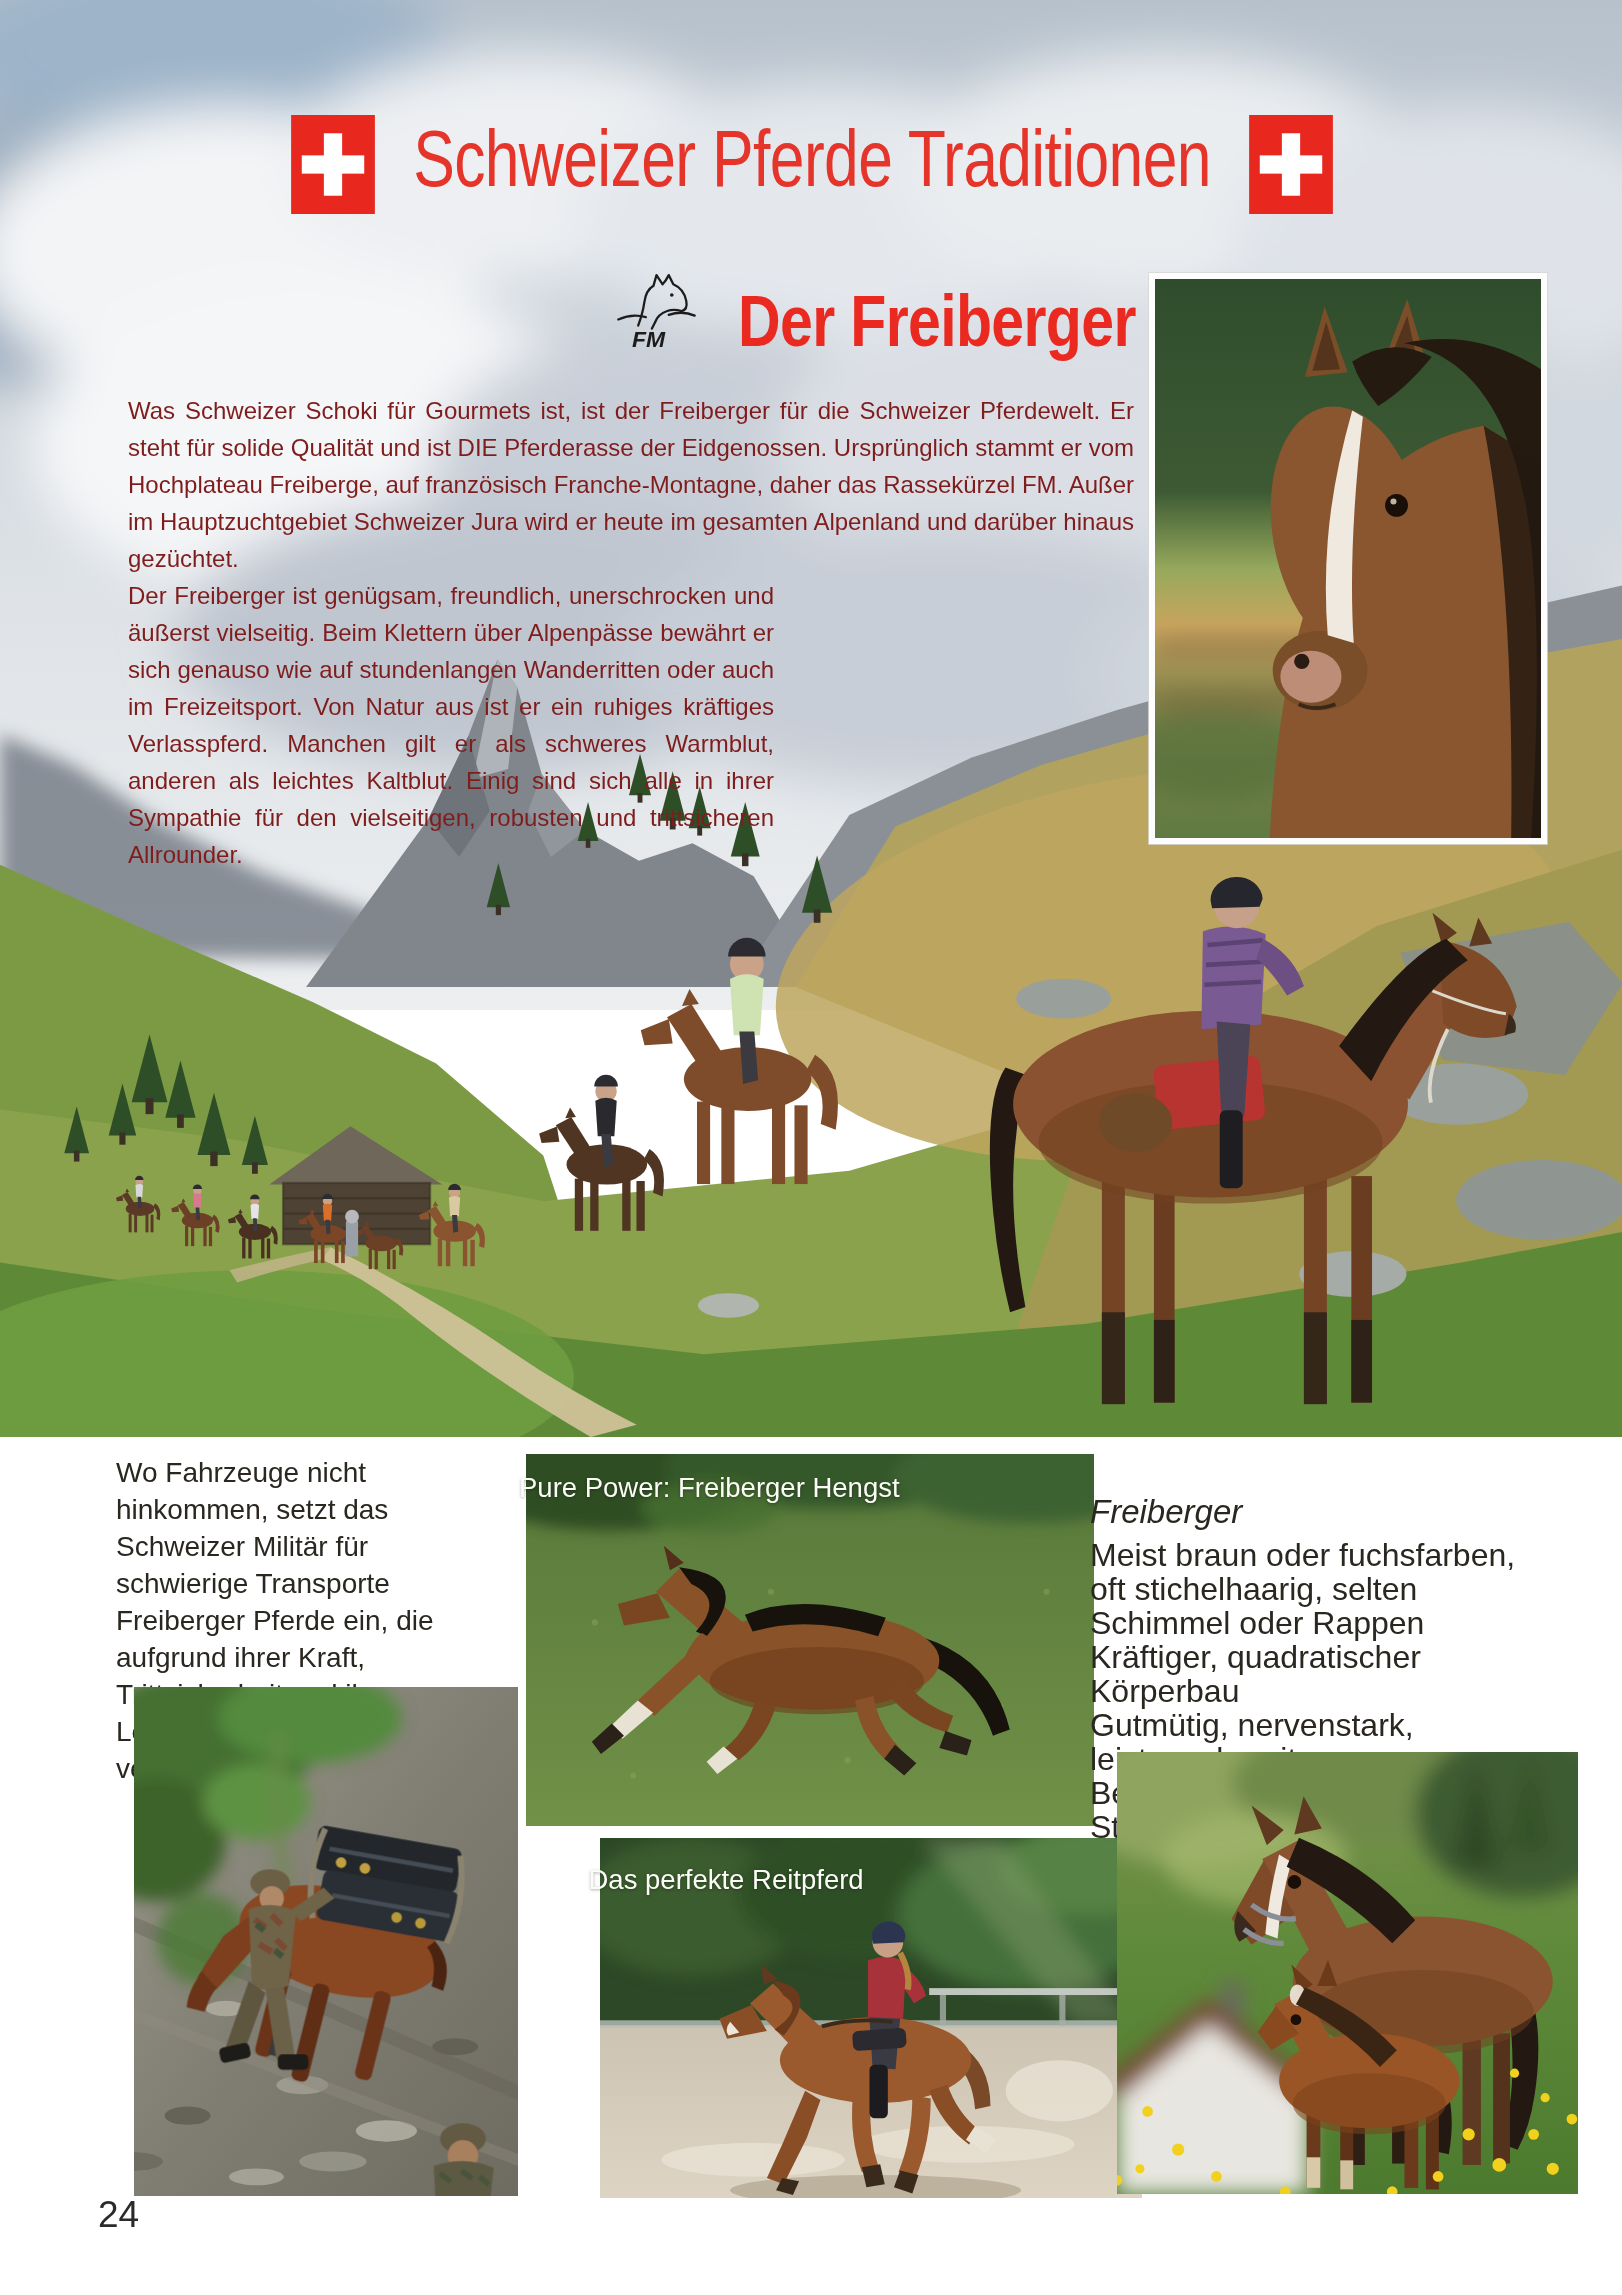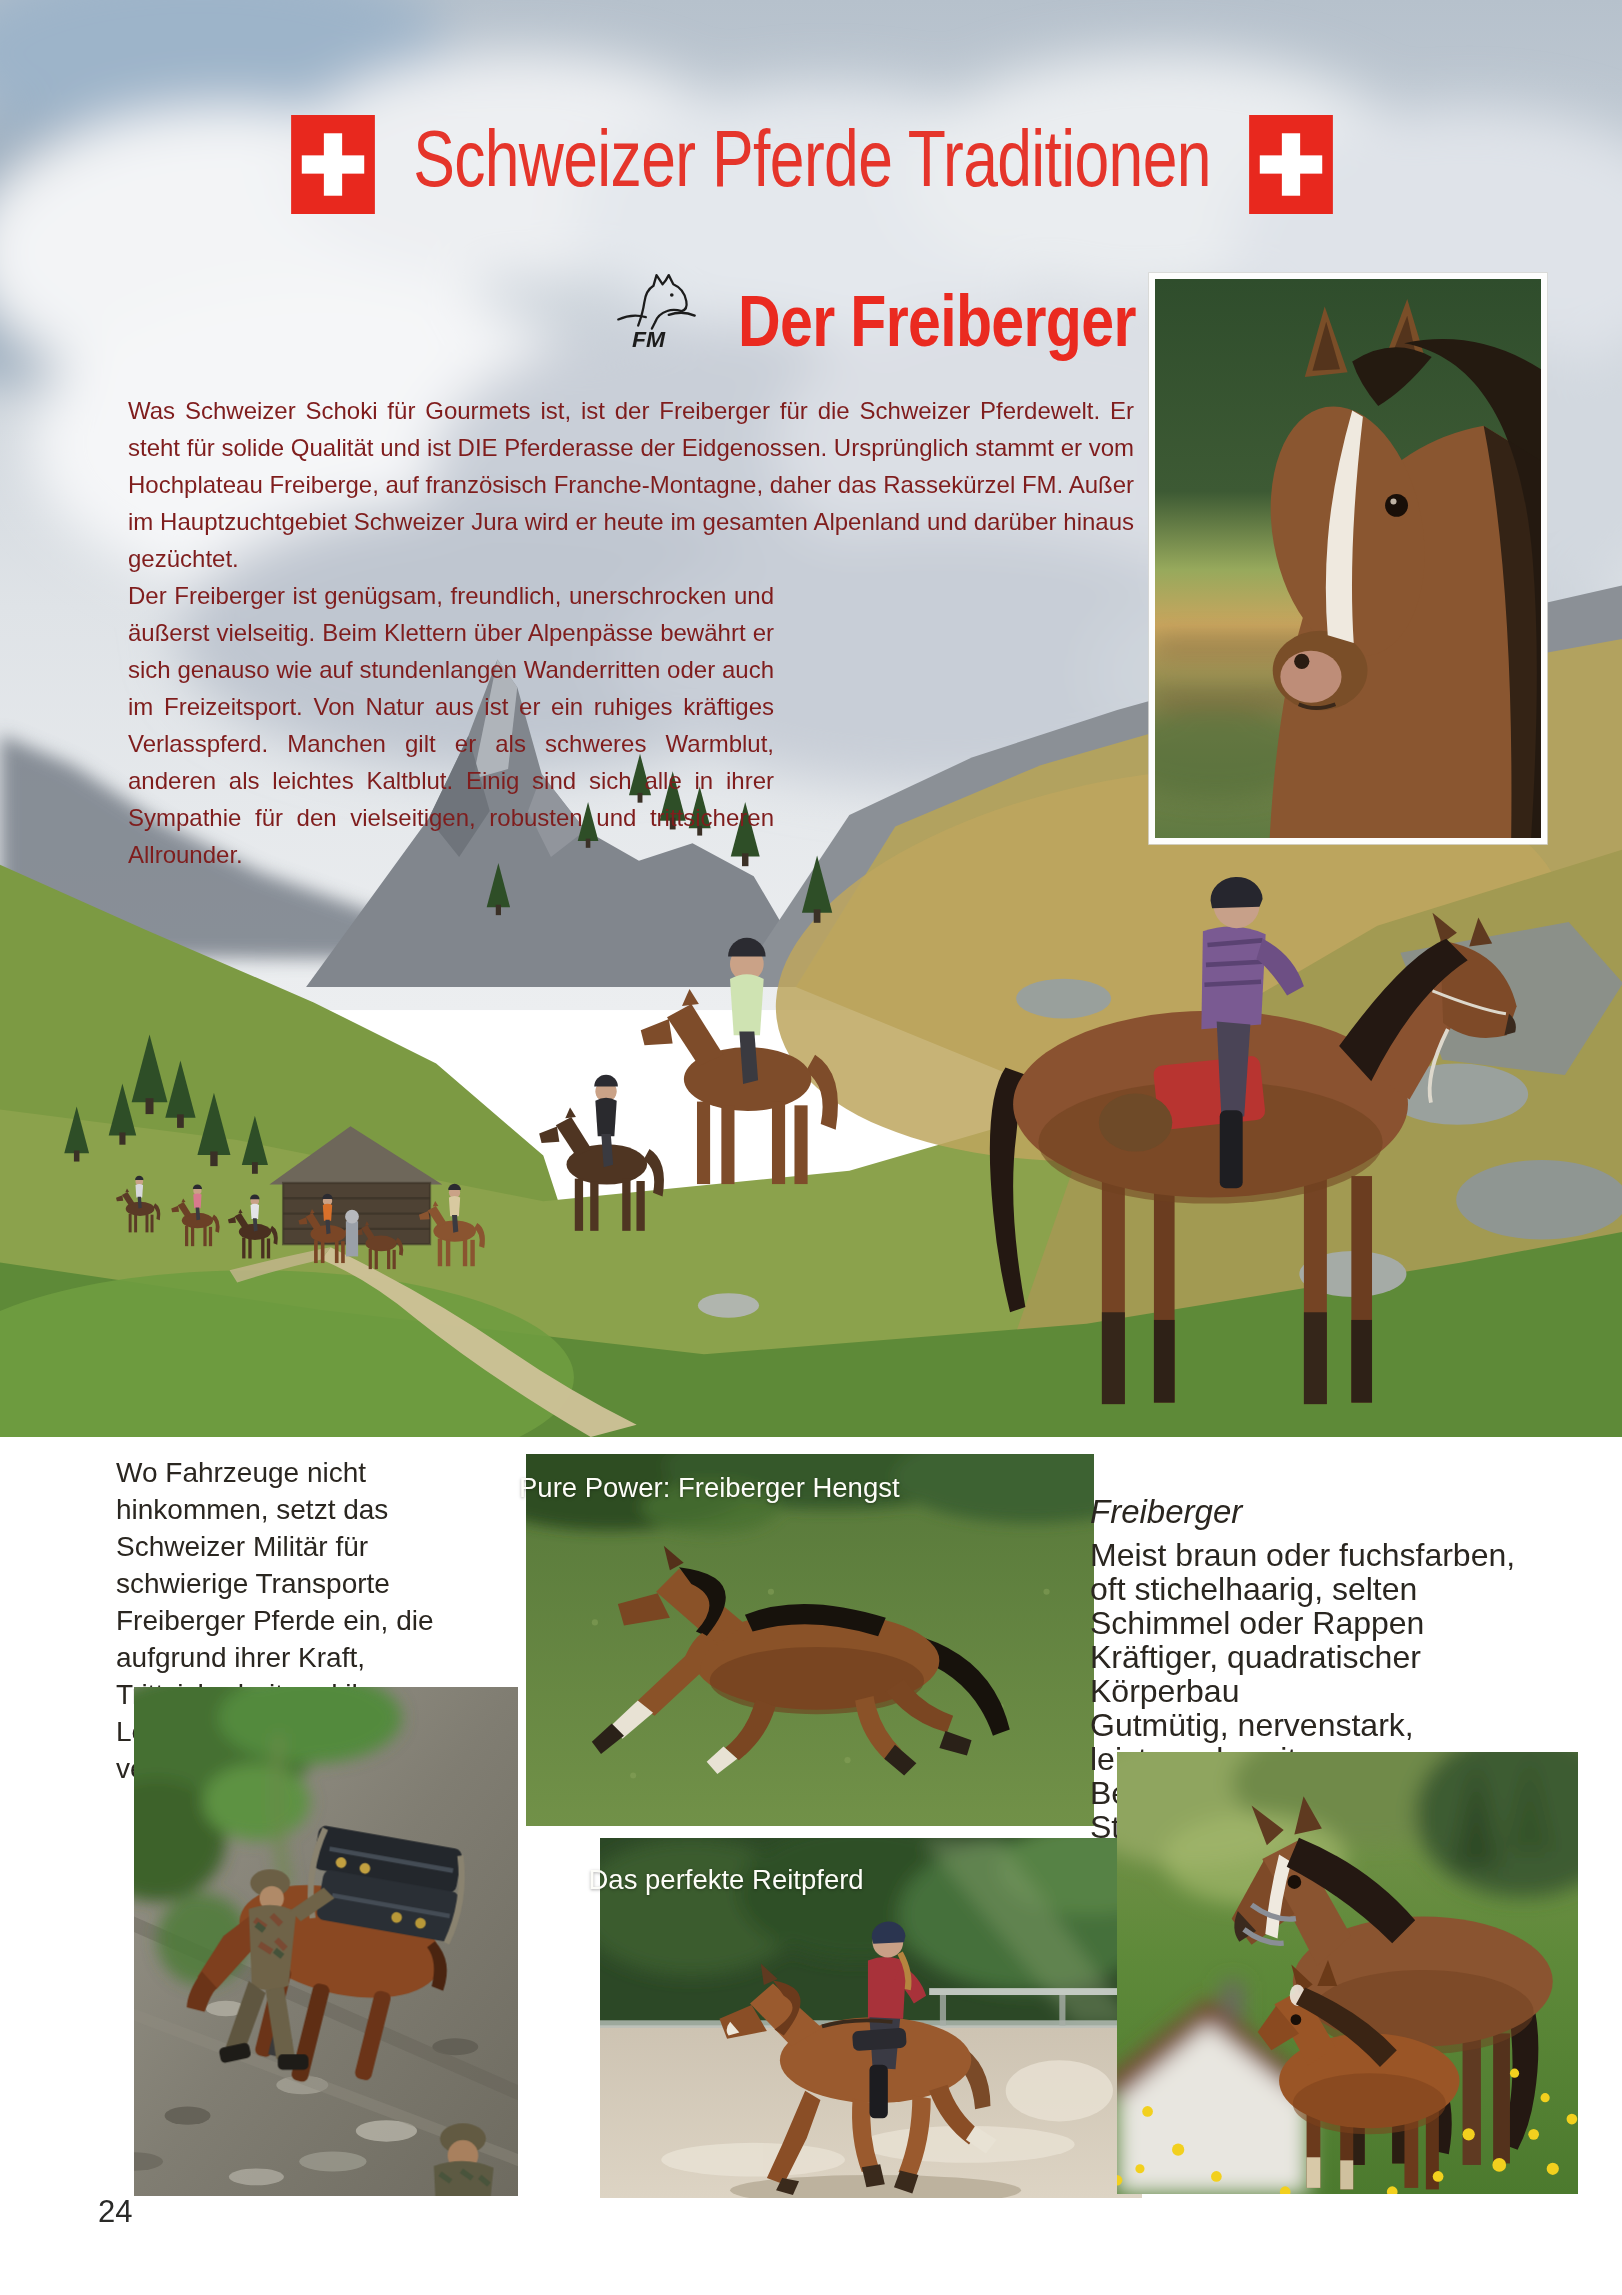--- a/index.html
+++ b/index.html
@@ -41,21 +41,21 @@
   .ph-marefoal{left:1081px;top:1752px;width:461px;height:442px;}
   .caption{position:absolute;color:#fdfdf8;font-size:27.5px;font-weight:400;
       text-shadow:0 0.8px 3.1px rgba(0,0,0,.35);white-space:nowrap;}
   .cap-stallion{left:29px;top:18.4px;}
   .cap-riding{left:24.5px;top:26px;}
 
   .facts{position:absolute;left:1090px;top:1451px;width:448px;color:#2a2620;margin-top:41px;}
   .facts-heading{font-style:italic;font-size:33px;line-height:40px;margin-bottom:6.1px;}
   .fact-line{font-size:32px;line-height:34px;}
 
-  .page-number{position:absolute;left:98px;top:2194px;font-size:31px;color:#2a2a28;}
+  .page-number{position:absolute;left:98px;top:2194px;font-size:37px;color:#2a2a28;}
 </style>
 </head>
 <body>
 
 <div class="page">
 
   <div class="hero">
     <svg width="1623" height="1437" viewBox="0 0 2121 1878" preserveAspectRatio="none">
       <defs>
         <linearGradient id="sky" x1="0" y1="0" x2="0" y2="1">

